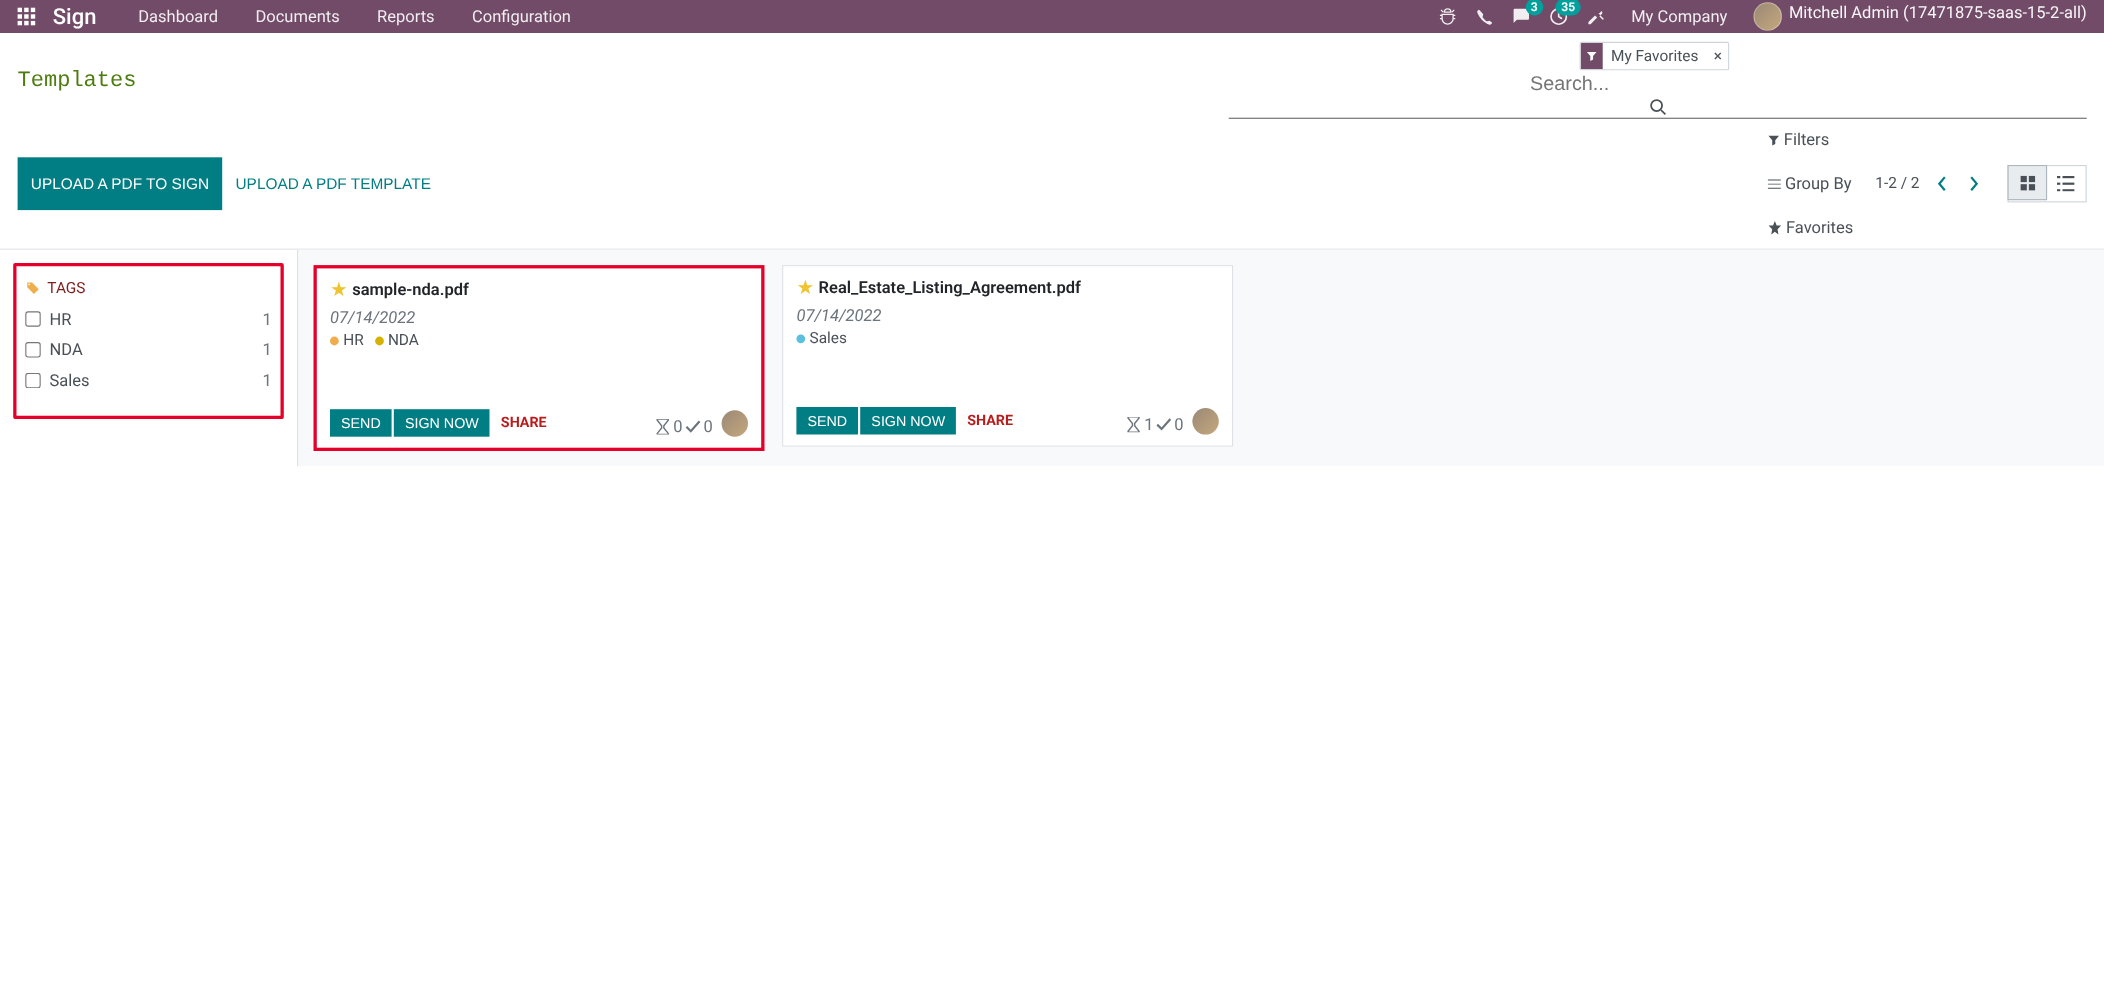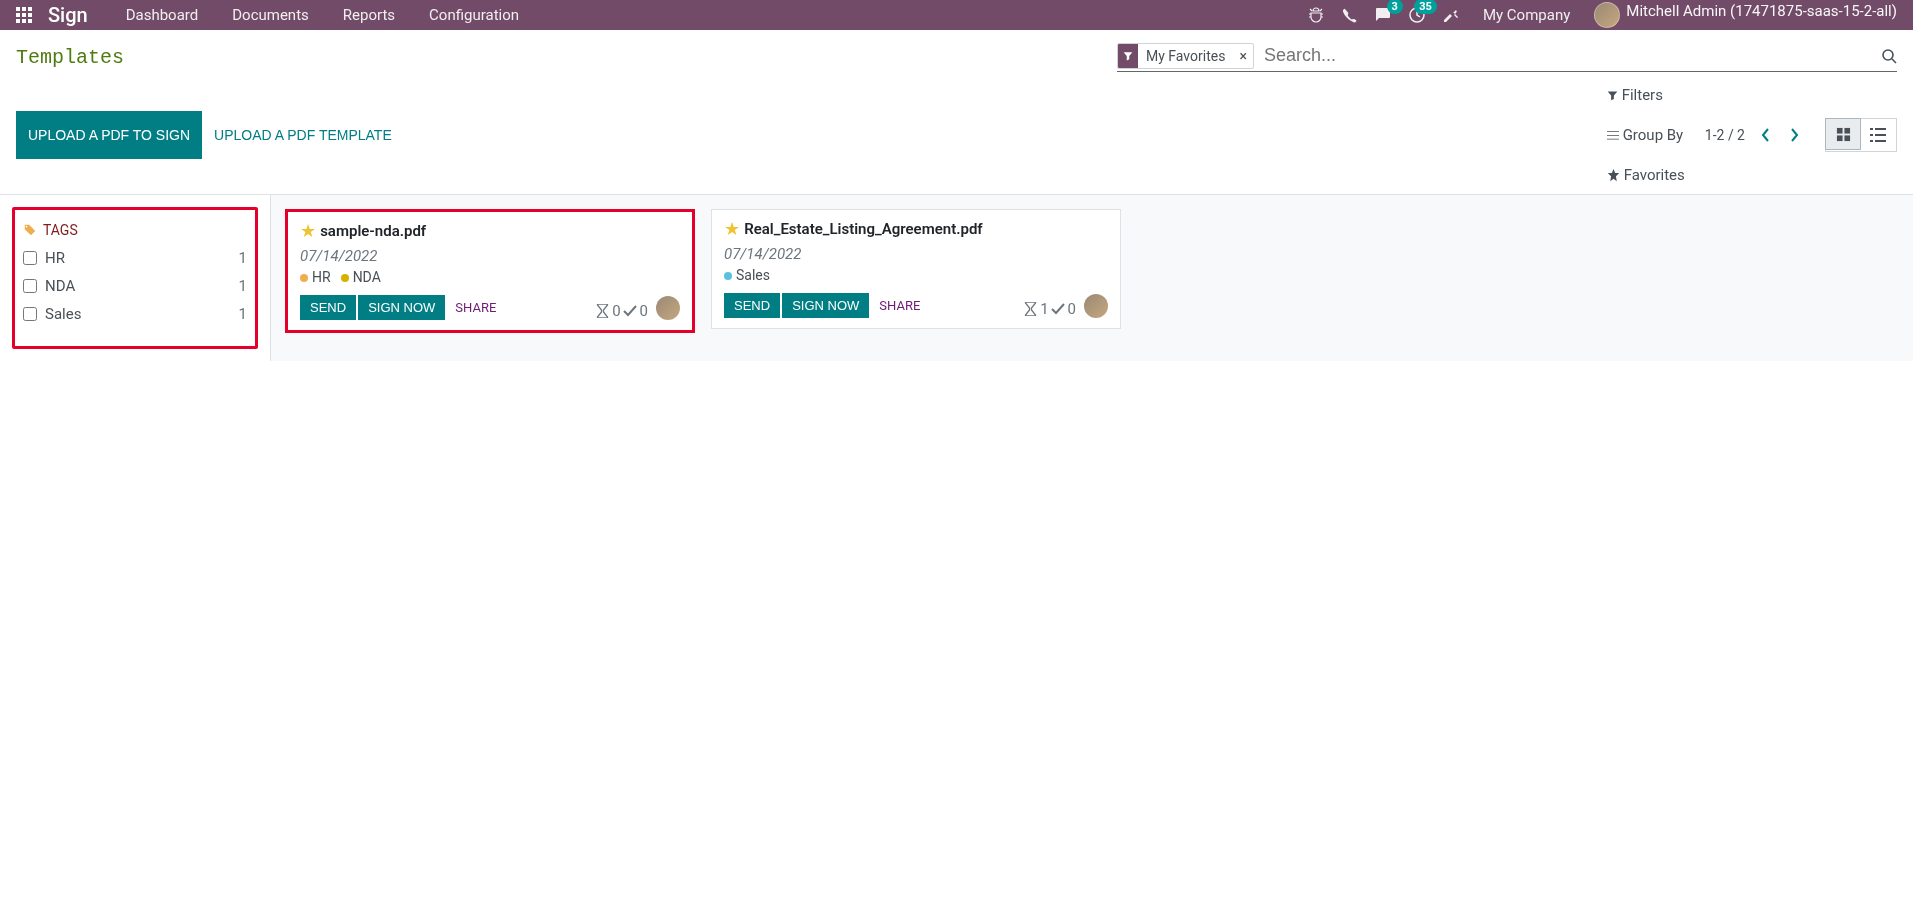--- a/index.html
+++ b/index.html
@@ -18,21 +18,21 @@
 .systray-icon { position: relative; color: rgba(255,255,255,0.9); cursor: pointer; display: flex; align-items: center; }
 .badge { position: absolute; top: -8px; right: -12px; background: #00A09D; color: #fff; border-radius: 10px; font-size: 11px; padding: 1px 5px; font-weight: bold; }
 .company { color: rgba(255,255,255,0.9); padding: 0 6px; font-size: 15px; }
 .avatar { width: 26px; height: 26px; border-radius: 50%; background: linear-gradient(135deg,#9b8976,#c4a77d); border: 1px solid rgba(255,255,255,0.3); margin-right: 6px; display: inline-block; }
 .user { display: flex; align-items: flex-start; color: rgba(255,255,255,0.95); font-size: 15px; }
 
 
 .cp { border-bottom: 1px solid #dee2e6; }
 .cp-top { display: flex; align-items: center; padding: 8px 16px 0 16px; min-height: 46px; }
 .cp-title { font-size: 20px; color: #4d7c0f; font-family: Liberation Mono, monospace; }
-.cp-search-wrap { margin-left: auto; width: 780px; display: flex; align-items: center; border-bottom: 1px solid #666; padding-bottom: 2px; position: relative; }
+.cp-search-wrap { margin-left: auto; width: 780px; display: flex; align-items: center; border-bottom: 1px solid #666; padding-bottom: 2px; position: relative; flex-direction: column; }
 .facet { display: inline-flex; align-items: center; background: #fff; border: 1px solid #ced4da; border-radius: 2px; overflow: hidden; margin-right: 6px; }
 .facet-icon { background: #714B67; color: #fff; width: 20px; height: 24px; display: flex; align-items: center; justify-content: center; }
 .facet-label { padding: 2px 8px; color: #495057; }
 .facet-x { padding: 0 6px; color: #495057; cursor: pointer; }
 .search-input { border: none; outline: none; flex: 1; font-size: 18px; padding: 2px 4px; }
 .search-icon { color: #495057; font-size: 16px; }
 .cp-bottom { display: flex; align-items: center; padding: 10px 16px 10px 16px; }
 .btn { padding: 16px 12px; font-size: 14px; border: none; cursor: pointer; text-transform: uppercase; font-weight: 500; }
 .btn-primary { background: #017E84; color: #fff; }
 .btn-secondary { background: transparent; color: #017E84; }
@@ -63,21 +63,21 @@
 .star { color: #F0C330; font-size: 18px; }
 .card-title { font-weight: 600; font-size: 15px; color: #212529; }
 .card-date { font-style: italic; color: #6c757d; margin: 4px 0; font-size: 15px; }
 .card-tags { display: flex; gap: 10px; margin: 4px 0 10px 0; font-size: 14px; color: #495057; }
 .tag-dot { display: inline-block; width: 8px; height: 8px; border-radius: 50%; margin-right: 4px; vertical-align: middle; }
 .dot-orange { background: #F0AD4E; }
 .dot-yellow { background: #D6B200; }
 .dot-blue { background: #5BC0DE; }
 .card-footer { display: flex; align-items: flex-end; gap: 2px; }
 .card-btn { background: #017E84; color: #fff; border: none; padding: 5px 10px; font-size: 13px; font-weight: 500; cursor: pointer; }
-.card-link { color: #701a75; font-size: 13px; font-weight: 400; padding: 5px 8px; cursor: pointer; }
+.card-link { color: #b91c1c; font-size: 13px; font-weight: 700; padding: 5px 8px; cursor: pointer; margin-top: 44px; }
 .card-footer .spacer { flex: 1; }
 .stat { display: inline-flex; align-items: center; gap: 3px; color: #6c757d; font-size: 15px; }
 .mini-avatar { width: 24px; height: 24px; border-radius: 50%; background: linear-gradient(135deg,#9b8976,#c4a77d); margin-left: 6px; }
 
 svg { display: block; }
 </style>
 </head>
 <body>
 
 <div class="navbar">

